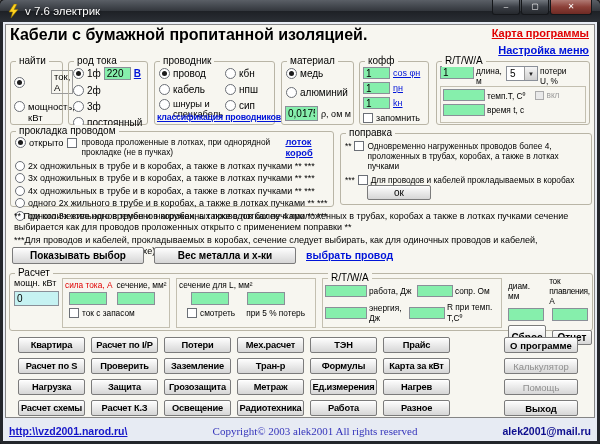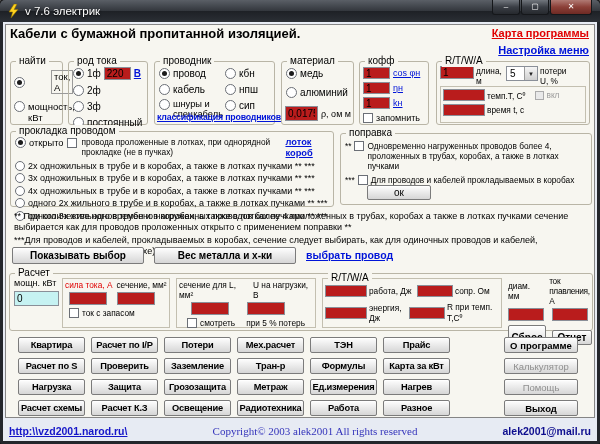--- a/index.html
+++ b/index.html
@@ -29,21 +29,21 @@
   .grp { position:absolute; border:1px solid #b9b5a6; border-radius:3px; font-size:10px; }
   .glabel { position:absolute; top:-7px; left:5px; background:#f7f6f0; padding:0 3px; font-size:10px; line-height:12px; white-space:nowrap; }
 
   .frow { display:flex; align-items:center; gap:3px; }
   input[type="radio"], input[type="checkbox"] { appearance:none; -webkit-appearance:none; width:11px; height:11px;
     border:1px solid #6b6f76; background:#fff; margin:0; flex:none; }
   input[type="radio"] { border-radius:50%; }
   input[type="radio"]:checked::after { content:""; display:block; width:5px; height:5px; margin:2px; border-radius:50%; background:#1b1b1b; }
   input[type="checkbox"]:disabled { background:#e9e9e9; border-color:#ababab; }
 
-  .tb { border:1px solid #8a8f98; background:#b91c1c; height:15px; font:10px "Liberation Sans",sans-serif; padding:0 2px; width:40px; }
+  .tb { border:1px solid #8a8f98; background:#86efac; height:15px; font:10px "Liberation Sans",sans-serif; padding:0 2px; width:40px; }
   .dd { display:flex; border:1px solid #8a8f98; background:#fff; height:15px; width:32px; align-items:stretch; }
   .dd .val { flex:1; padding-left:3px; font-size:10px; line-height:13px; }
   .dd .arr { width:13px; background:linear-gradient(#f5f5f5,#cfcfcf); border-left:1px solid #9a9a9a; font-size:6px; display:flex; align-items:center; justify-content:center; color:#222; }
 
   .btn { display:flex; align-items:center; justify-content:center; font:bold 10px "Liberation Sans",sans-serif; color:#000;
     background:linear-gradient(#fefefe,#ececec 45%,#d6d6d6); border:1px solid #7b7b7b; border-radius:2px; box-shadow:inset 0 1px 0 #fff; white-space:nowrap; cursor:pointer; }
   .btn.dis { color:#8f8f8f; font-weight:normal; }
 
   .opt { display:flex; align-items:center; gap:3px; font-size:9px; white-space:nowrap; margin-top:2.5px; }
   .small { font-size:9px; }
@@ -75,21 +75,21 @@
     <div id="wctrl">
       <div class="wbtn">–</div>
       <div class="wbtn">▢</div>
       <div class="wbtn close">✕</div>
     </div>
   </div>
 
   <div id="content">
     <div id="panel">
 
-      <div class="abs b" style="left:4px;top:1px;font-size:13px;">Кабели с бумажной пропитанной изоляцией.</div>
+      <div class="abs b" style="left:4px;top:1px;font-size:16px;">Кабели с бумажной пропитанной изоляцией.</div>
       <div class="abs rlnk" style="right:5px;top:2px;font-size:11px;">Карта программы</div>
       <div class="abs lnk b" style="right:5px;top:19px;font-size:11px;">Настройка меню</div>
 
       <div class="grp" style="left:4px;top:36px;width:53px;height:64px;">
         <span class="glabel">найти</span>
         <div class="frow" style="margin:8px 2px 0 3px;gap:26px;">
           <input type="radio" name="find" checked="" style="">
           <span style="border:1px solid #9a9a9a;padding:0 2px;font-size:9.5px;">ток, А</span>
         </div>
         <div class="frow" style="margin:7px 2px 0 3px;align-items:flex-start;">
@@ -297,21 +297,20 @@
           </div>
           <div class="frow" style="margin:3px 2px 0 6px;gap:3px;">
             <input type="checkbox" style="width: 10px; height: 10px;">
             <span class="tiny">ток с запасом</span>
           </div>
         </div>
 
         <div class="abs" style="left:166px;top:4px;width:140px;height:50px;border:1px solid #c3bfb0;">
           <div class="frow" style="margin:1px 2px 0 2px;gap:4px;">
             <span class="tiny">сечение для L, мм²</span>
-            <span class="tiny">U на нагрузки, В</span>
           </div>
           <div class="frow" style="margin:2px 2px 0 14px;gap:18px;">
             <input class="tb" style="width: 38px; height: 13px;">
             <input class="tb" style="width: 38px; height: 13px;">
           </div>
           <div class="frow" style="margin:3px 2px 0 10px;gap:3px;">
             <input type="checkbox" style="width: 10px; height: 10px;">
             <span class="tiny">смотреть</span>
             <span class="tiny" style="margin-left:8px;">при 5 % потерь</span>
           </div>

